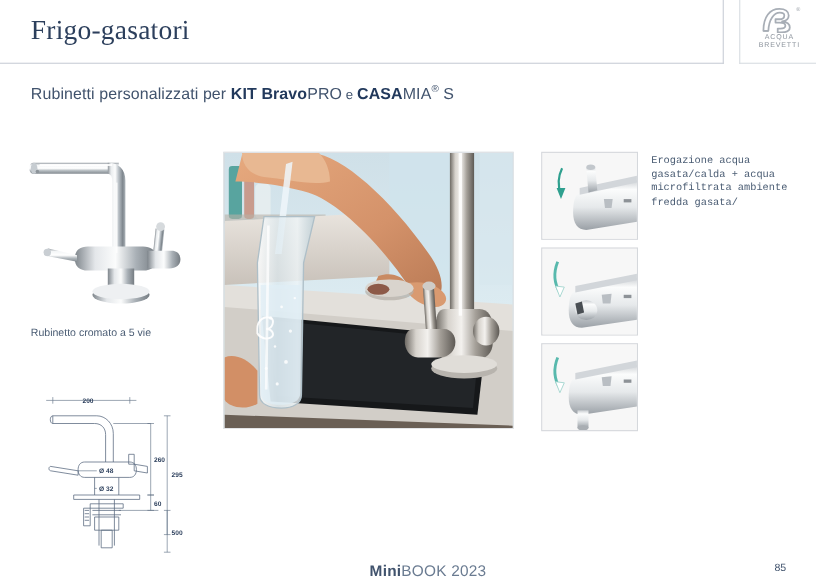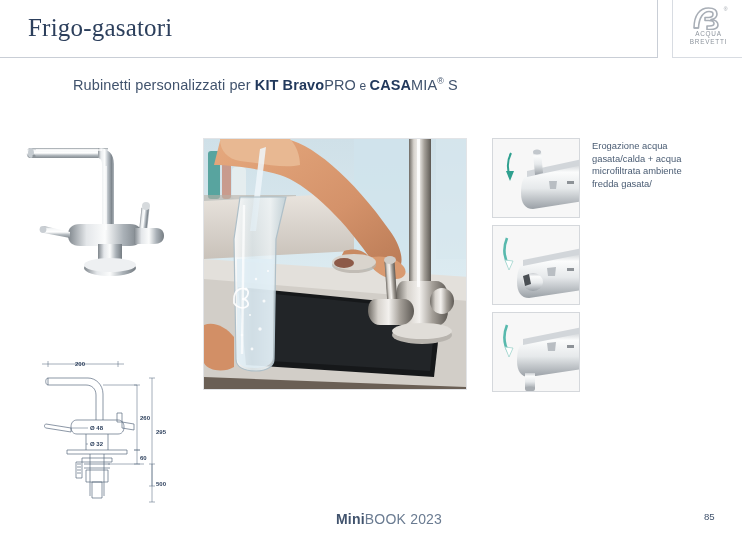--- a/index.html
+++ b/index.html
@@ -82,21 +82,20 @@
 
   
   .subtitle {
     position: absolute;
     left: 28px;
     top: 76px;
     font-size: 14.5px;
     color: #41536d;
     white-space: nowrap;
     letter-spacing: 0.1px;
-    margin-left: 45px;
   }
   .subtitle b { font-weight: 700; color: #22395c; }
   .subtitle .reg { font-size: 9px; vertical-align: super; }
   .subtitle .sm { font-size: 12px; }
 
   
   .faucet-photo {
     position: absolute;
     left: 22px;
     top: 136px;
@@ -152,20 +151,21 @@
   .thumb-3 { top: 312px; }
 
   .right-caption {
     position: absolute;
     left: 592px;
     top: 140px;
     width: 150px;
     font-size: 9.4px;
     line-height: 12.6px;
     color: #4a5c73;
+    font-family: Liberation Mono, monospace;
   }
 
   
   .footer-label {
     position: absolute;
     left: 336px;
     top: 511px;
     font-size: 14px;
     color: #6a7b91;
     letter-spacing: 0.2px;
@@ -246,20 +246,21 @@
   <path d="M76 108 L100 108 L100 126 L76 126 Z" fill="url(#chromeBase)"></path>
 
   <ellipse cx="88" cy="132" rx="26" ry="8" fill="url(#chromeBase)"></ellipse>
   <ellipse cx="88" cy="129" rx="26" ry="7" fill="#eef0f2"></ellipse>
 
   <path d="M14 14 L80 14" stroke="#ffffff" stroke-width="1.6" opacity="0.9"></path>
   <path d="M84 30 L84 94" stroke="#ffffff" stroke-width="1.6" opacity="0.8"></path>
 </svg>
 
 <div class="left-caption">
+  <div>Rubinetto cromato a 5 vie</div>
 </div>
 
 <svg class="tech-drawing" viewBox="0 0 160 145">
   <g stroke="#5a6a80" stroke-width="0.7" fill="none">
 
     <path d="M26 20 L26 27 L64 27 C70 27 74 31 74 37 L74 62"></path>
     <path d="M26 20 L66 20 C74 20 81 27 81 36 L81 62"></path>
     <path d="M26 20 C23 20 23 27 26 27"></path>
 
     <path d="M55 62 L96 62 C100 62 102 65 102 69 C102 73 100 76 96 76 L55 76 C51 76 49 73 49 69 C49 65 51 62 55 62 Z"></path>

